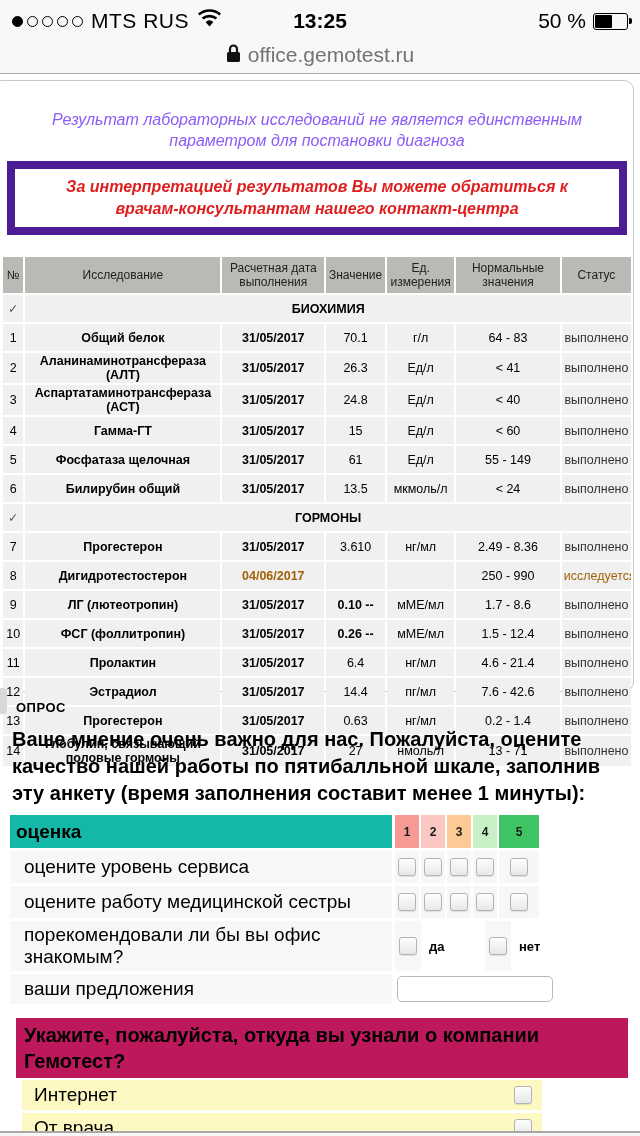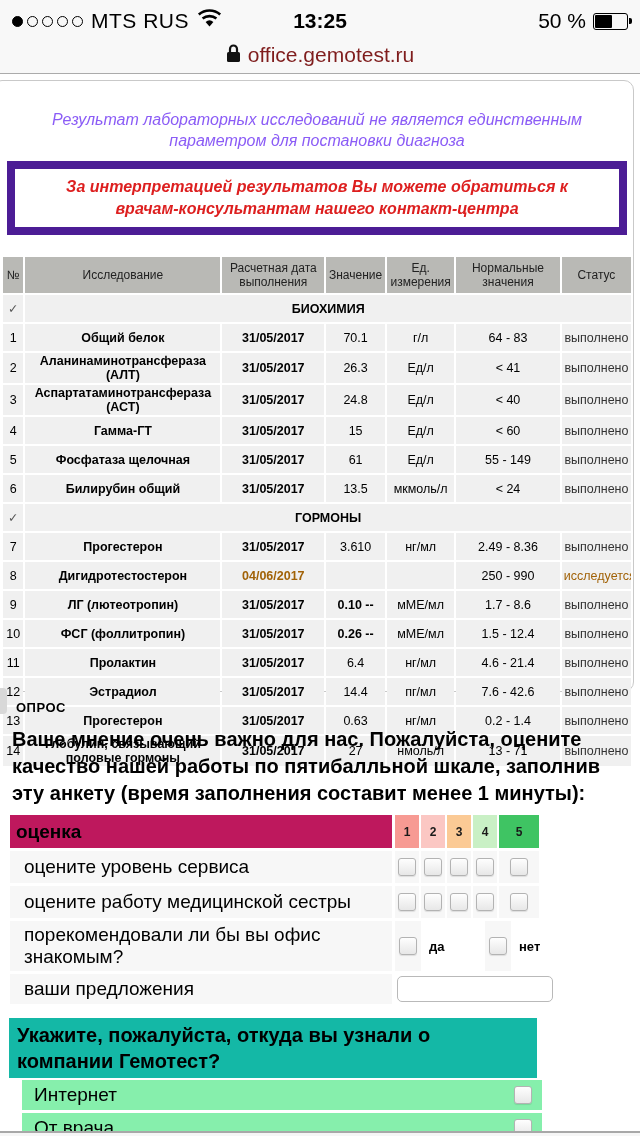--- a/index.html
+++ b/index.html
@@ -14,21 +14,21 @@
   .dot.filled{background:#000;}
   .carrier{font-size:21px;letter-spacing:0.5px;}
   .wifi{margin-left:8px;}
   .time{position:absolute;left:0;right:0;text-align:center;font-weight:bold;font-size:21px;pointer-events:none;}
   .batt-group{margin-left:auto;display:flex;align-items:center;gap:7px;z-index:2;}
   .batt-pct{font-size:21px;}
   .batt{position:relative;width:33px;height:15px;border:1.5px solid #000;border-radius:3px;}
   .batt .fill{position:absolute;left:1px;top:1px;bottom:1px;width:50%;background:#000;border-radius:1px;}
   .batt .tip{position:absolute;right:-5px;top:4px;width:3px;height:6px;background:#000;border-radius:0 2px 2px 0;}
   .url-row{display:flex;align-items:center;justify-content:center;height:33px;gap:7px;}
-  .url-text{font-size:21px;color:#7f1d1d;}
+  .url-text{font-size:21px;color:#737373;}
 
   
   .panel{position:absolute;top:80px;left:-8px;width:642px;height:612px;background:#fff;
          border:1px solid #c9c9c9;border-radius:10px;box-sizing:border-box;padding-left:8px;}
   .disclaimer{margin:28px auto 10px auto;max-width:545px;text-align:center;font-style:italic;
               font-size:16px;line-height:21px;color:#8b5cf6;}
   .redbox{margin:6px 6px 0 6px;border:8px solid #4c1d95;padding:7px 26px;box-sizing:border-box;}
   .redbox p{margin:0;text-align:center;color:#dd1f1f;font-weight:bold;font-style:italic;font-size:16px;line-height:22px;}
 
   table.results{border-collapse:separate;border-spacing:2px;margin-top:20px;width:632px;table-layout:fixed;}
@@ -48,38 +48,38 @@
   td.bold{font-weight:bold;}
 
   
   .survey-label{position:absolute;top:700px;left:16px;font-size:13px;font-weight:bold;letter-spacing:0.5px;}
   .left-sliver{position:absolute;top:688px;left:0;width:7px;height:26px;background:#d8d8d8;border-radius:0 4px 4px 0;}
   .survey-intro{position:absolute;top:726px;left:12px;width:610px;font-weight:bold;font-size:20px;line-height:27px;}
 
   .survey-table{position:absolute;top:815px;left:10px;}
   .s-row{display:flex;margin-bottom:3px;}
   .s-label{width:382px;background:#f7f7f7;display:flex;align-items:center;padding-left:14px;box-sizing:border-box;font-size:19px;}
-  .s-label.header{background:#be185d;font-weight:bold;padding-left:6px;}
+  .s-label.header{background:#14b8a6;font-weight:bold;padding-left:6px;}
   .s-cells{display:flex;margin-left:3px;gap:2px;}
   .s-cell{display:flex;align-items:center;justify-content:center;background:#f7f7f7;}
   .s-cell.w1{width:24px;} .s-cell.w5{width:40px;}
   .scale-cell{font-weight:bold;font-size:12px;color:#1a1a1a;}
   .h33{height:33px;} .h32{height:32px;} .h50{height:50px;} .h30{height:30px;}
   .cb{width:16px;height:16px;border:1px solid #b3b3b3;border-radius:3px;
       background:linear-gradient(#fefefe,#e7e7e7);box-shadow:0 1px 1px rgba(0,0,0,0.10);cursor:pointer;}
   .yesno{display:flex;align-items:center;margin-left:3px;}
   .yn-box{width:26px;display:flex;align-items:center;justify-content:center;background:#f7f7f7;height:50px;}
   .yn-label{font-size:13px;font-weight:bold;width:56px;padding-left:8px;}
   .sugg-input{margin-left:5px;width:142px;height:24px;border:1px solid #b9b9b9;border-radius:5px;
               align-self:center;background:#fff;font-size:14px;padding:0 6px;}
 
-  .source-header{position:absolute;top:1018px;left:9px;width:528px;background:#14b8a6;
+  .source-header{position:absolute;top:1018px;left:16px;width:612px;background:#be185d;
                  font-weight:bold;font-size:20px;line-height:26px;padding:4px 8px;box-sizing:border-box;}
   .source-rows{position:absolute;top:1080px;left:22px;width:520px;}
-  .source-row{display:flex;align-items:center;background:#86efac;height:30px;margin-bottom:3px;
+  .source-row{display:flex;align-items:center;background:#fef9c3;height:30px;margin-bottom:3px;
               padding:0 10px 0 12px;font-size:19px;}
   .source-row .cb{margin-left:auto;}
 
   .bottom-line{position:absolute;left:0;right:0;top:1131px;height:2px;background:#a8a8a8;}
   .bottom-bar{position:absolute;left:0;right:0;top:1133px;bottom:0;background:#f6f6f6;}
 </style>
 </head>
 <body>
 
 <div class="screen">

